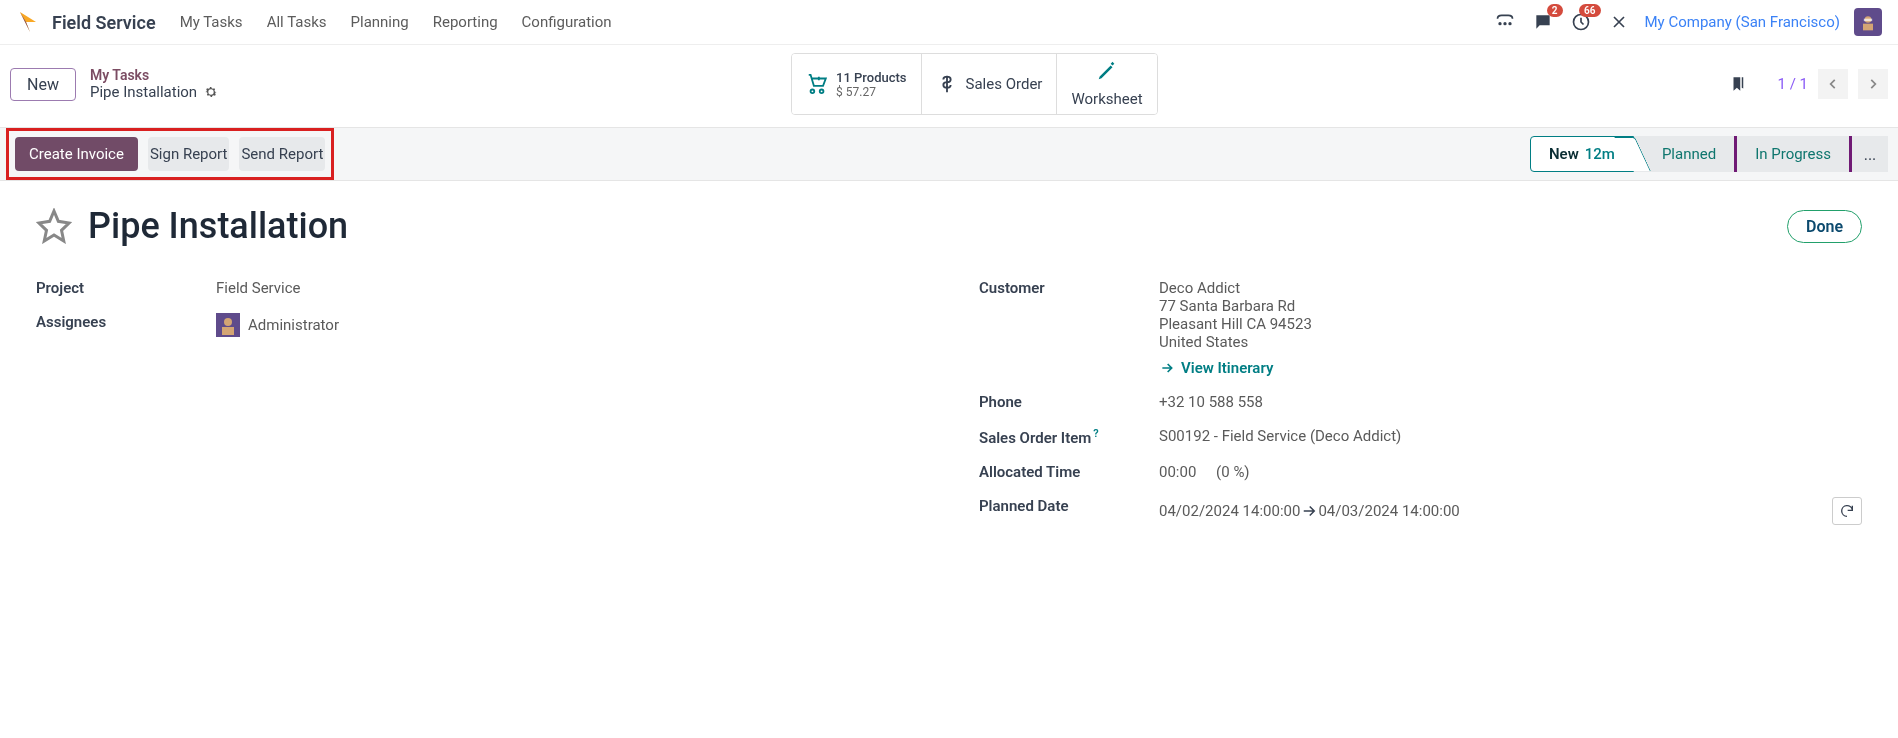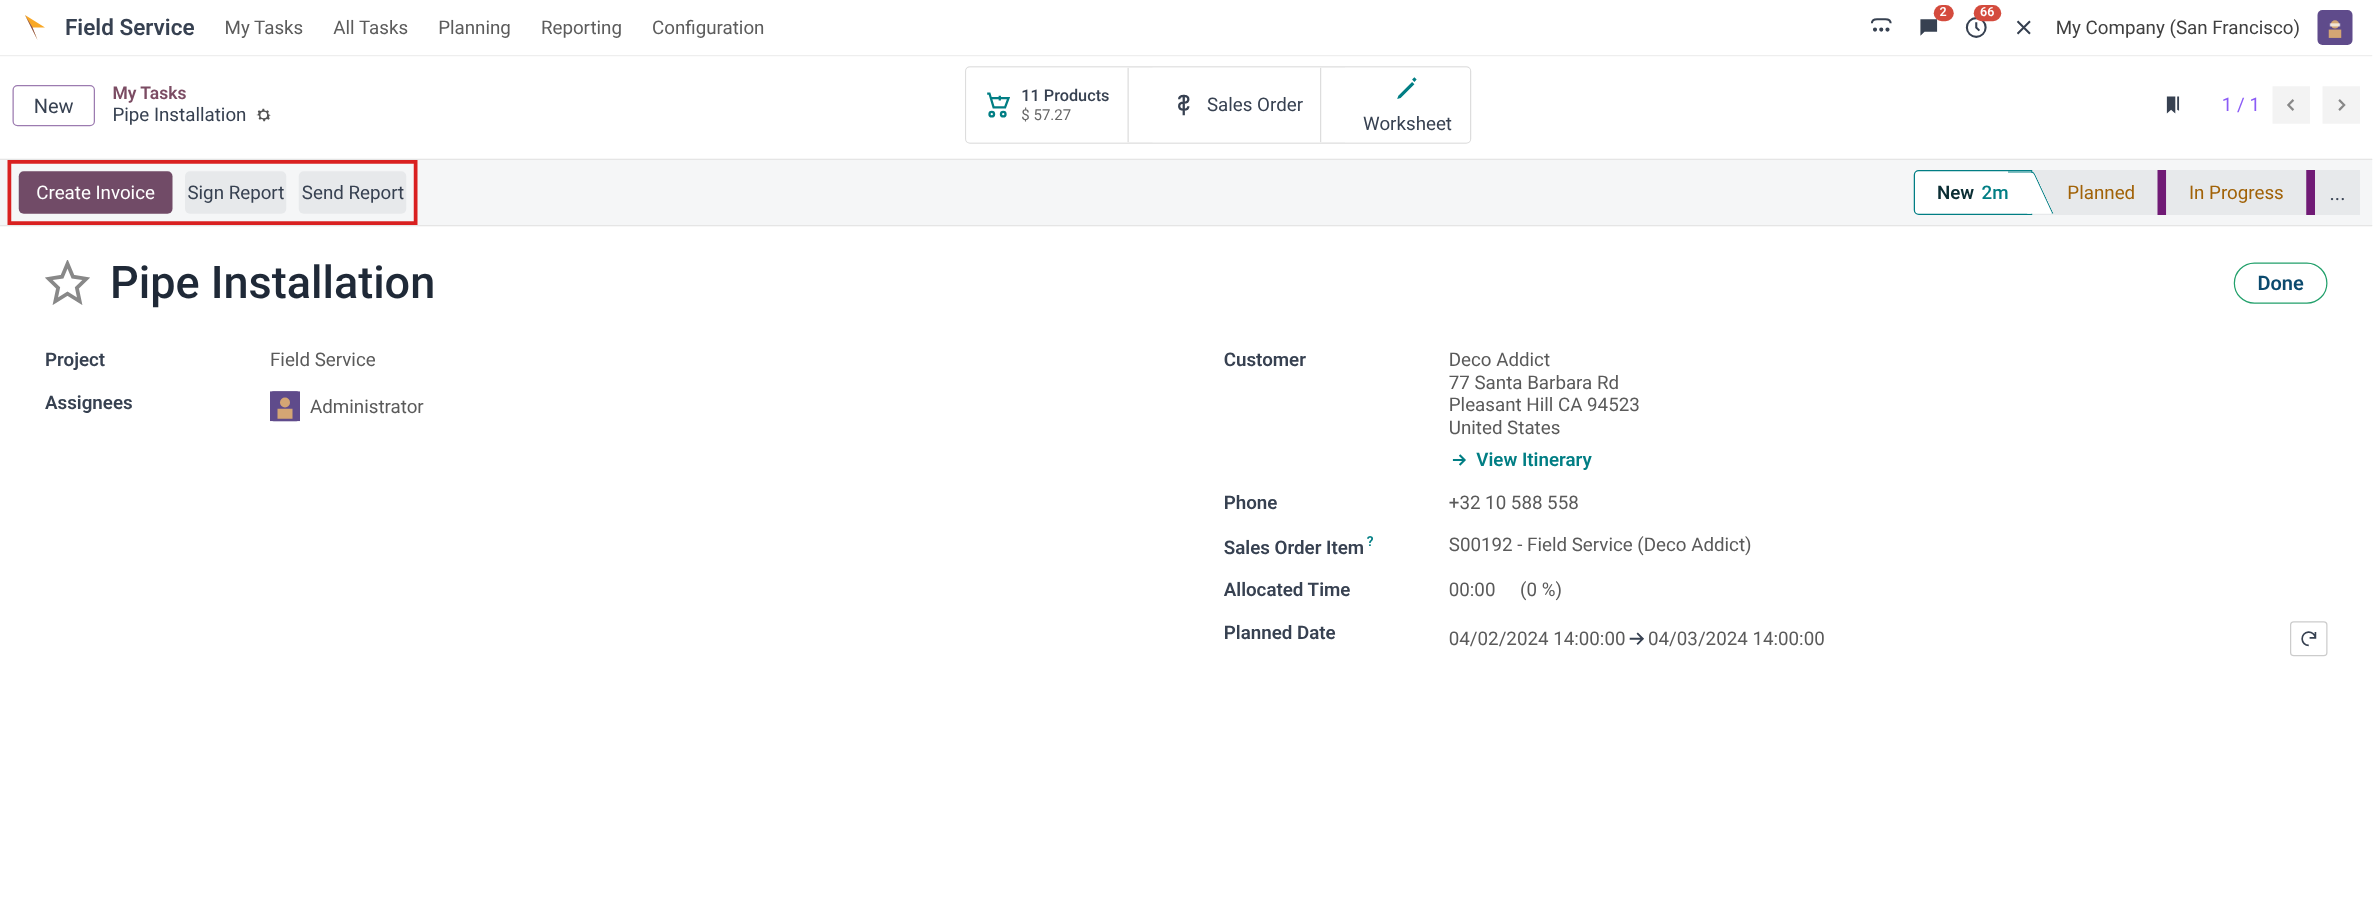--- a/index.html
+++ b/index.html
@@ -6,49 +6,49 @@
 body { background: #fff; color: #374151; }
 
 .topbar { display: flex; align-items: center; padding: 8px 16px; border-bottom: 1px solid #eee; }
 .logo { width: 24px; height: 24px; margin-right: 12px; }
 .app-title { font-size: 18px; font-weight: 600; color: #374151; margin-right: 24px; }
 .nav-menu { display: flex; gap: 24px; }
 .nav-item { color: #5c5c5c; font-size: 15px; cursor: pointer; }
 .topbar-right { margin-left: auto; display: flex; align-items: center; gap: 14px; }
 .icon-btn { width: 24px; height: 24px; display: flex; align-items: center; justify-content: center; cursor: pointer; position: relative; }
 .badge { position: absolute; top: -6px; right: -8px; background: #d44b3d; color: #fff; border-radius: 10px; font-size: 10px; font-weight: 600; padding: 1px 5px; min-width: 16px; text-align: center; }
-.company-name { font-size: 15px; color: #404040; cursor: pointer; }
+.company-name { font-size: 15px; color: #3b82f6; cursor: pointer; }
 .avatar { width: 28px; height: 28px; border-radius: 4px; background: #5f4b8b; display: flex; align-items: center; justify-content: center; }
 
 .controlbar { display: flex; align-items: center; padding: 8px 10px 12px; }
 .new-btn { border: 1px solid #9c7bb0; color: #374151; background: #fff; padding: 6px 16px; border-radius: 4px; font-size: 16px; cursor: pointer; margin-right: 14px; }
 .breadcrumb-wrap { display: flex; flex-direction: column; }
 .breadcrumb-top { color: #7b4c63; font-size: 14px; font-weight: 600; cursor: pointer; }
 .breadcrumb-sub { font-size: 15px; color: #374151; display: flex; align-items: center; gap: 6px; }
 .gear-small { width: 16px; height: 16px; cursor: pointer; }
 
-.center-buttons { display: flex; margin-left: auto; margin-right: auto; border: 1px solid #ddd; border-radius: 4px; overflow: hidden; gap: 19px; }
+.center-buttons { display: flex; margin-left: auto; margin-right: auto; border: 1px solid #ddd; border-radius: 4px; overflow: hidden; }
 .center-btn { display: flex; align-items: center; gap: 8px; padding: 6px 14px; border-right: 1px solid #ddd; background: #fff; cursor: pointer; font-size: 15px; color: #374151; }
 .center-btn:last-child { border-right: none; flex-direction: column; }
 .center-btn .sub { font-size: 12px; color: #666; display: block; }
 .center-btn .main { font-size: 13px; font-weight: 500; display: block; }
 .center-icon { width: 22px; height: 22px; }
 
 .pager-wrap { display: flex; align-items: center; gap: 10px; }
 .bookmark { width: 18px; height: 18px; cursor: pointer; margin-right: 20px; }
 .pagecount { font-size: 15px; color: #8b5cf6; }
 .pager-btn { width: 30px; height: 30px; display: flex; align-items: center; justify-content: center; background: #f3f3f3; cursor: pointer; }
 
 .actionbar { display: flex; align-items: center; background: #f5f6f7; border-top: 1px solid #e5e5e5; border-bottom: 1px solid #e5e5e5; padding: 8px 10px; position: relative; }
 .highlight-box { border: 3px solid #d92020; padding: 6px 6px 6px 6px; display: flex; gap: 10px; align-items: center; margin-left: -4px; margin-top: -12px; margin-bottom: -12px; }
 .btn-primary { background: #714b67; color: #fff; border: none; padding: 8px 14px; border-radius: 4px; font-size: 15px; cursor: pointer; }
 .btn-secondary { background: #e7e9eb; color: #374151; border: none; padding: 8px 2px; border-radius: 4px; font-size: 15px; cursor: pointer; }
 
 .status-pipeline { margin-left: auto; display: flex; align-items: stretch; height: 36px; }
-.status-step { display: flex; align-items: center; padding: 0 18px; font-size: 15px; color: #a16207; background: #e7e9eb; position: relative; border-right: 7px solid #701a75; }
+.status-step { display: flex; align-items: center; padding: 0 18px; font-size: 15px; color: #0f766e; background: #e7e9eb; position: relative; border-right: 3px solid #701a75; }
 .status-step.active { background: #fff; border: 1px solid #017e84; border-radius: 4px 0 0 4px; color: #0b2e34; font-weight: 600; }
 .status-step.active::after { content:""; position:absolute; right:-10px; top:0; bottom:0; width:20px; background:#fff; border-top:1px solid #017e84; border-right:1px solid #017e84; transform: skewX(25deg); z-index:1; border-radius: 0 3px 0 0;}
 .status-step .timer { color: #017e84; font-weight: 500; margin-left: 6px; }
 .status-more { display:flex; align-items:center; justify-content:center; width:36px; background:#e7e9eb; cursor:pointer; }
 
 .content { padding: 24px 36px; }
 .title-row { display: flex; align-items: center; gap: 16px; margin-bottom: 24px; }
 .star { width: 36px; height: 36px; cursor: pointer; }
 .page-title { font-size: 36px; font-weight: 500; color: #1f2937; }
 .done-btn { margin-left: auto; border: 1.5px solid #22a06b; color: #0c4a6e; background: #fff; padding: 6px 18px; border-radius: 20px; font-size: 16px; font-weight: 600; cursor: pointer; }
@@ -178,21 +178,21 @@
 
 <div class="actionbar">
   <div class="highlight-box">
     <button class="btn-primary">Create Invoice</button>
     <button class="btn-secondary">Sign Report</button>
     <button class="btn-secondary">Send Report</button>
   </div>
   <div class="status-pipeline">
     <div class="status-step active">
       <span>New</span>
-      <span class="timer">2m</span>
+      <span class="timer">12m</span>
     </div>
     <div class="status-step" style="padding-left:28px">Planned</div>
     <div class="status-step">In Progress</div>
     <div class="status-more">...</div>
   </div>
 </div>
 
 <div class="content">
   <div class="title-row">
     <svg class="star" viewBox="0 0 24 24" fill="none" stroke="#888" stroke-width="2">

